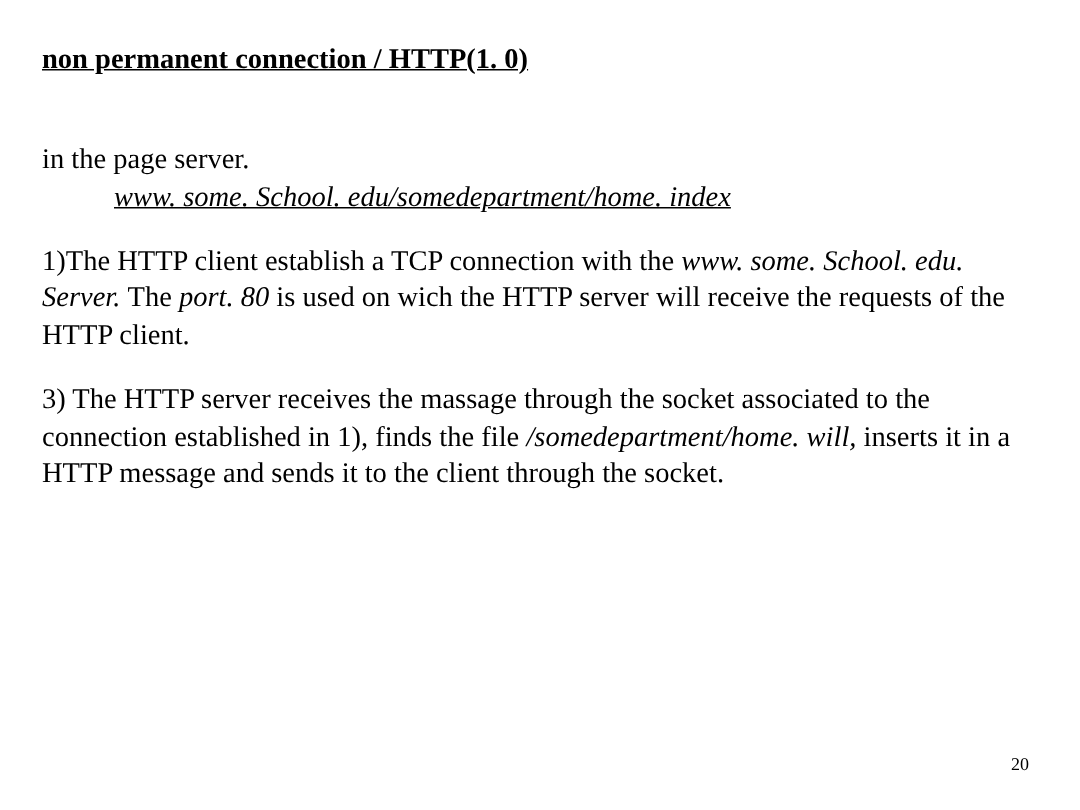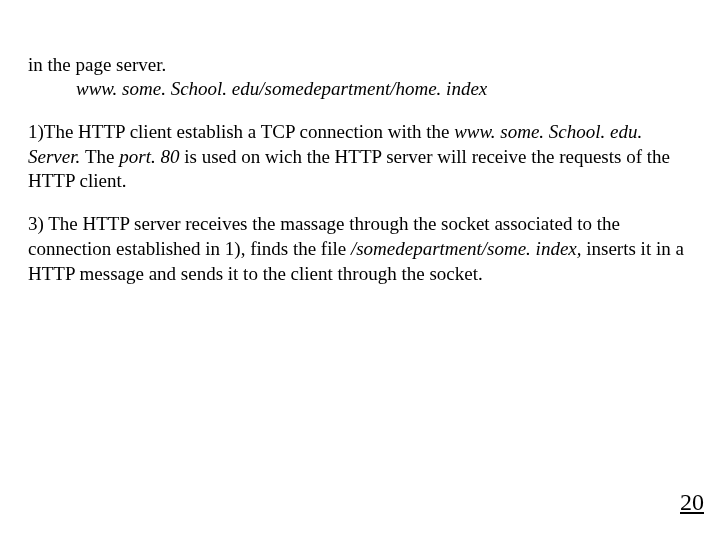--- a/index.html
+++ b/index.html
@@ -21,45 +21,46 @@
     font-weight: bold;
     text-decoration: underline;
     margin-bottom: 18px;
   }
   .para {
     margin-bottom: 18px;
   }
   .indent {
     padding-left: 48px;
     font-style: italic;
+    text-decoration: underline;
   }
   .pagenum {
     position: absolute;
     bottom: 22px;
-    right: 16px;
-    font-size: 24px;
-    text-decoration: underline;
+    right: 34px;
+    font-size: 12px;
   }
 </style>
 </head>
 <body>
 
 <div class="page">
 
+  <div class="title">non permanent connection / HTTP(1. 0)</div>
 
   <div class="para">
     <br>
     <span>in the page server.</span><br>
     <span class="indent">www. some. School. edu/somedepartment/home. index</span>
   </div>
 
   <div class="para">
     <span>1)The HTTP client establish a TCP connection with the </span><i>www. some. School. edu. Server. </i><span>The </span><i>port. 80 </i><span>is used on wich the HTTP server will receive the requests of the HTTP client.</span>
   </div>
 
 
   <div class="para">
-    <span>3) The HTTP server receives the massage through the socket associated to the connection established in 1), finds the file </span><i>/somedepartment/some. index, </i><span>inserts it in a HTTP message and sends it to the client through the socket.</span>
+    <span>3) The HTTP server receives the massage through the socket associated to the connection established in 1), finds the file </span><i>/somedepartment/home. will, </i><span>inserts it in a HTTP message and sends it to the client through the socket.</span>
   </div>
 
 </div>
 
 <div class="pagenum">20</div>
 
 </body></html>

